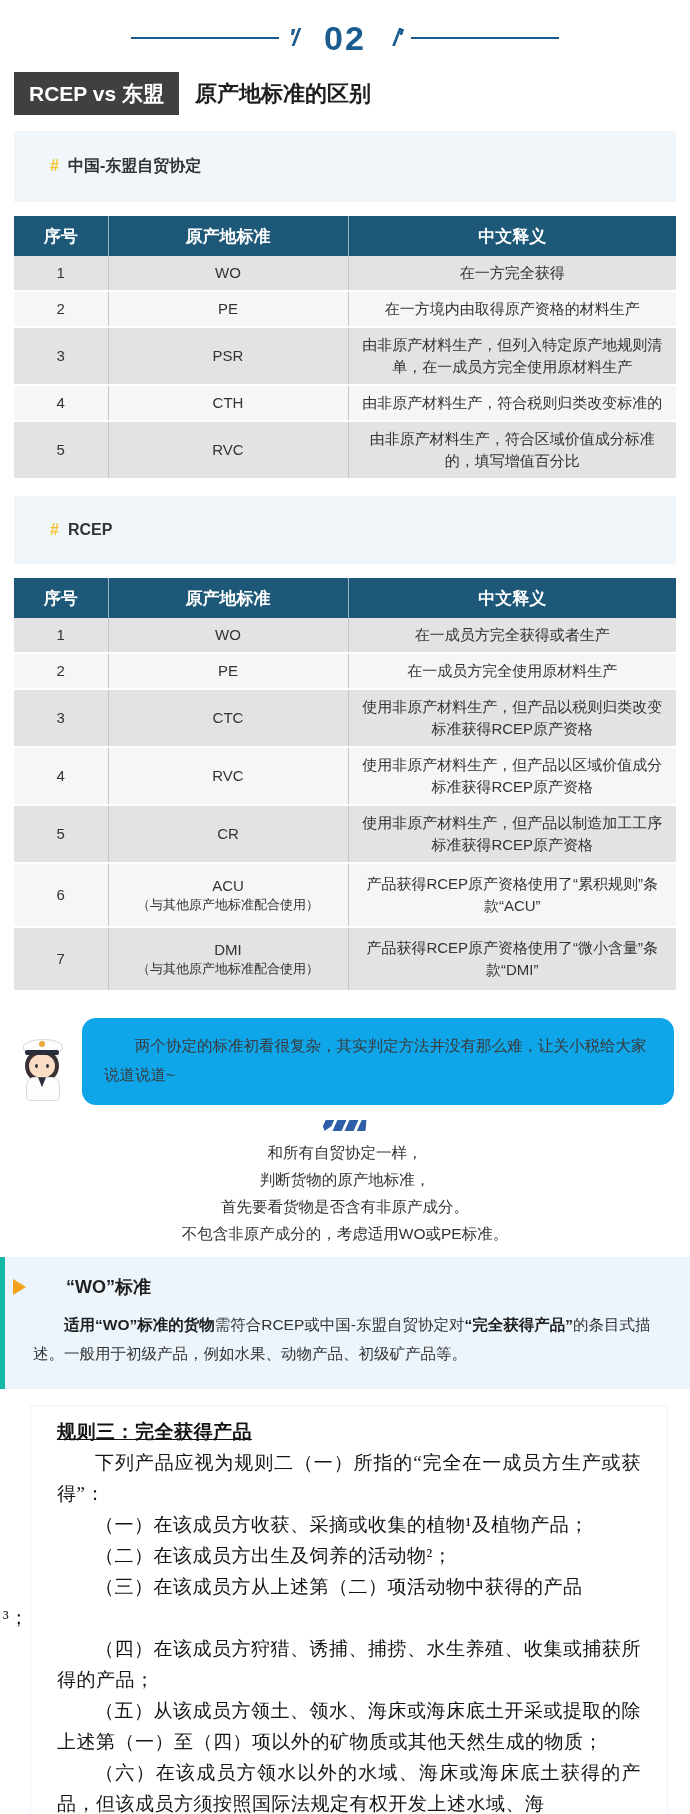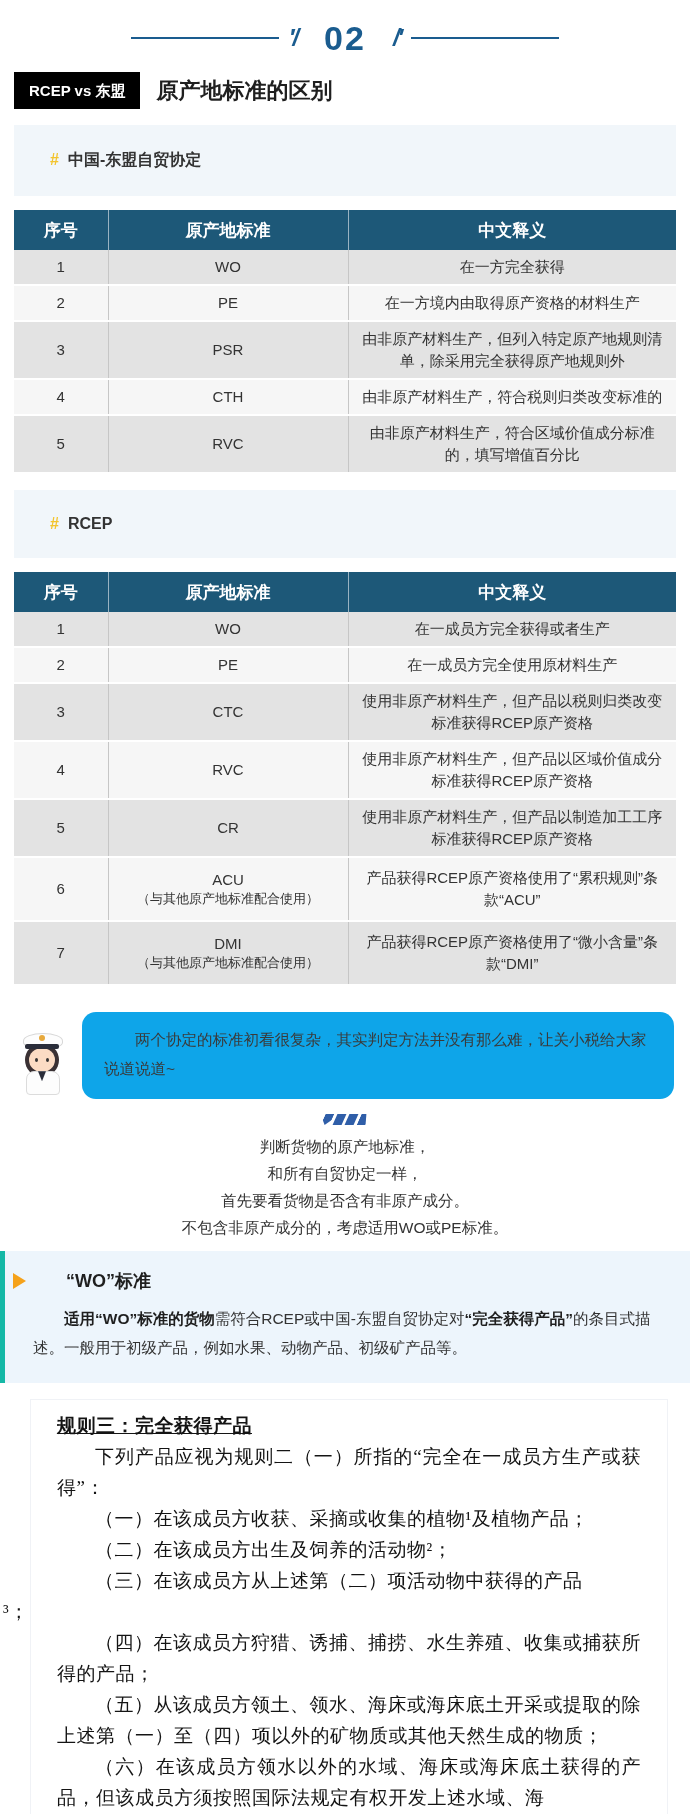--- a/index.html
+++ b/index.html
@@ -6,21 +6,21 @@
   .page{width:690px;background:#fff;font-family:"Liberation Sans",sans-serif;color:#333;overflow:hidden;}
 
   
   .deco-row{display:flex;align-items:center;justify-content:center;padding-top:16px;height:44px;color:#19598c;}
   .deco-line{width:148px;height:2px;background:#1a5c8f;}
   .deco-slash{font-size:24px;font-weight:bold;font-style:italic;color:#1a5c8f;margin:0 10px;letter-spacing:-2px;}
   .deco-num{font-size:34px;font-weight:bold;color:#1a5c8f;margin:0 17px;letter-spacing:2px;}
 
   
   .page-header{display:flex;align-items:center;margin:12px 14px 0;}
-  .badge{background:#000000;color:#fff;font-weight:bold;font-size:15px;padding:11px 15px;line-height:1;}
+  .badge{background:#404040;color:#fff;font-weight:bold;font-size:21px;padding:11px 15px;line-height:1;}
   .page-title{font-size:22px;font-weight:bold;color:#1f1f1f;margin-left:16px;}
 
   
   .section-head{margin:16px 14px 14px;background:#f1f6fa;padding:25px 0 25px 36px;font-size:16px;font-weight:bold;color:#333;}
   .hash{color:#f3c42d;margin-right:9px;}
 
   
   table.tbl{width:662px;margin:0 14px;border-collapse:collapse;table-layout:fixed;}
   .tbl col.c1{width:94px;} .tbl col.c2{width:240px;} .tbl col.c3{width:328px;}
   .tbl th{background:#1d5878;color:#fff;font-size:17px;font-weight:bold;height:38px;border-right:1px solid rgba(255,255,255,.55);}
@@ -113,21 +113,21 @@
       <td>在一方完全获得</td>
     </tr>
     <tr class="even h34">
       <td>2</td>
       <td>PE</td>
       <td>在一方境内由取得原产资格的材料生产</td>
     </tr>
     <tr class="odd h56">
       <td>3</td>
       <td>PSR</td>
-      <td>由非原产材料生产，但列入特定原产地规则清单，除采用完全获得原产地规则外</td>
+      <td>由非原产材料生产，但列入特定原产地规则清单，在一成员方完全使用原材料生产</td>
     </tr>
     <tr class="even h34">
       <td>4</td>
       <td>CTH</td>
       <td>由非原产材料生产，符合税则归类改变标准的</td>
     </tr>
     <tr class="odd h56">
       <td>5</td>
       <td>RVC</td>
       <td>由非原产材料生产，符合区域价值成分标准的，填写增值百分比</td>
@@ -206,22 +206,22 @@
   </div>
 
   <div class="stripes">
     <i class="first"></i>
     <i></i>
     <i></i>
     <i class="last"></i>
   </div>
 
   <div class="intro">
+    <p>和所有自贸协定一样，</p>
     <p>判断货物的原产地标准，</p>
-    <p>和所有自贸协定一样，</p>
     <p>首先要看货物是否含有非原产成分。</p>
     <p>不包含非原产成分的，考虑适用WO或PE标准。</p>
   </div>
 
   <div class="wo">
     <div class="wo-head">
       <span class="tri"></span>
       <span class="wo-title">“WO”标准</span>
     </div>
     <div class="wo-body">

